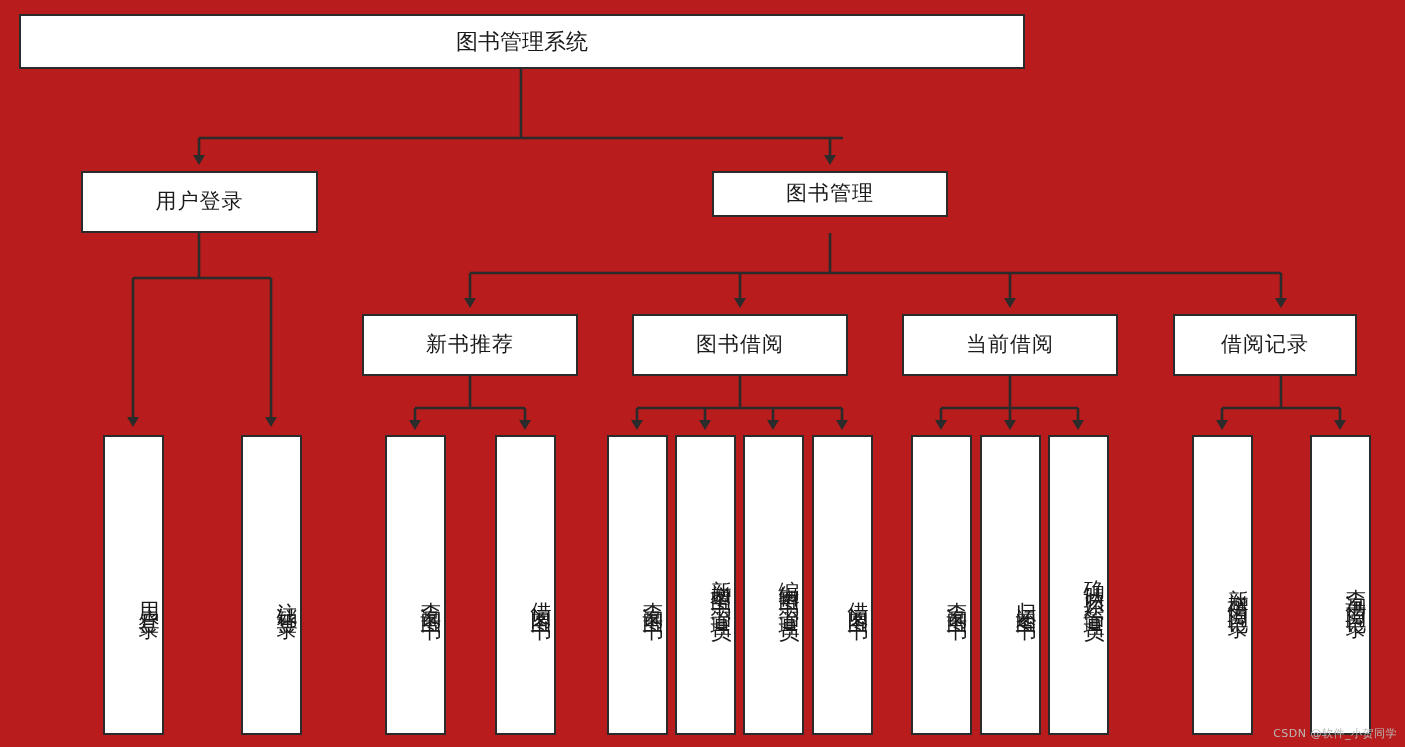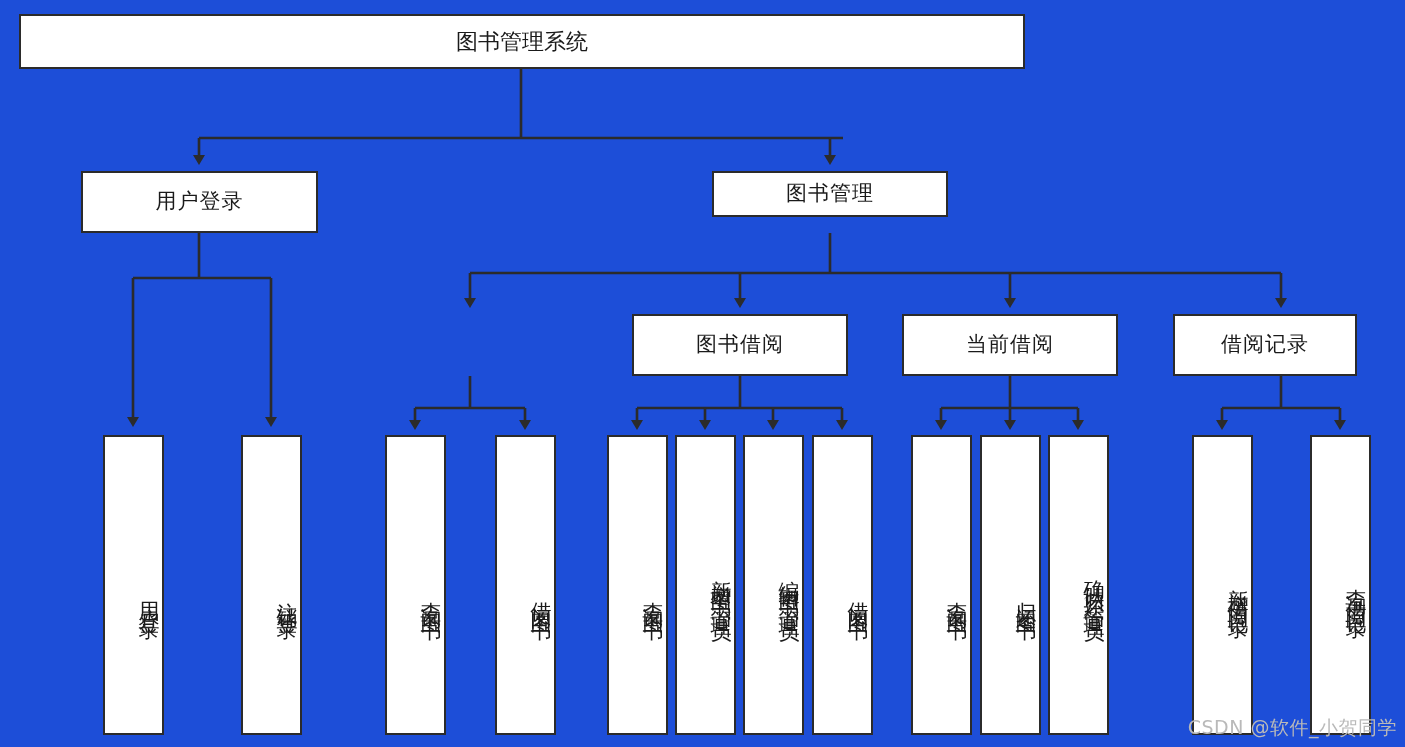--- a/index.html
+++ b/index.html
@@ -7,21 +7,21 @@
     padding: 0;
     background: #ffffff;
   }
   body {
     font-family: "DejaVu Sans", "Liberation Sans", sans-serif;
   }
   #canvas {
     position: relative;
     width: 1405px;
     height: 747px;
-    background: #1d4ed8;
+    background: #b91c1c;
     overflow: hidden;
   }
   .node {
     position: absolute;
     box-sizing: border-box;
     border: 2px solid #2b2b2b;
     background: #ffffff;
     display: flex;
     align-items: center;
     justify-content: center;
@@ -53,21 +53,21 @@
     left: 0;
     top: 0;
     width: 1405px;
     height: 747px;
     pointer-events: none;
   }
   .watermark {
     position: absolute;
     right: 8px;
     bottom: 6px;
-    font-size: 19px;
+    font-size: 11px;
     color: #b9b9b9;
     white-space: nowrap;
     letter-spacing: 0.5px;
   }
 </style>
 </head>
 <body>
 
 <div id="canvas">
 
@@ -119,20 +119,21 @@
       <path d="M1222,408 L1222,421" marker-end="url(#arrow)"></path>
       <path d="M1340,408 L1340,421" marker-end="url(#arrow)"></path>
     </g>
   </svg>
 
   <div class="node root" style="left:19px; top:14px; width:1006px; height:55px;">图书管理系统</div>
 
   <div class="node h" style="left:81px; top:171px; width:237px; height:62px;">用户登录</div>
   <div class="node h" style="left:712px; top:171px; width:236px; height:46px;">图书管理</div>
 
+  <div class="node h" style="left:362px; top:314px; width:216px; height:62px;">新书推荐</div>
   <div class="node h" style="left:902px; top:314px; width:216px; height:62px;">当前借阅</div>
   <div class="node h" style="left:632px; top:314px; width:216px; height:62px;">图书借阅</div>
   <div class="node h" style="left:1173px; top:314px; width:184px; height:62px;">借阅记录</div>
 
   <div class="node leaf" style="left:103px; top:435px; width:61px; height:300px;">用户登录</div>
   <div class="node leaf" style="left:241px; top:435px; width:61px; height:300px;">注销登录</div>
 
   <div class="node leaf" style="left:385px; top:435px; width:61px; height:300px;">查询图书</div>
   <div class="node leaf" style="left:495px; top:435px; width:61px; height:300px;">借阅图书</div>
 

